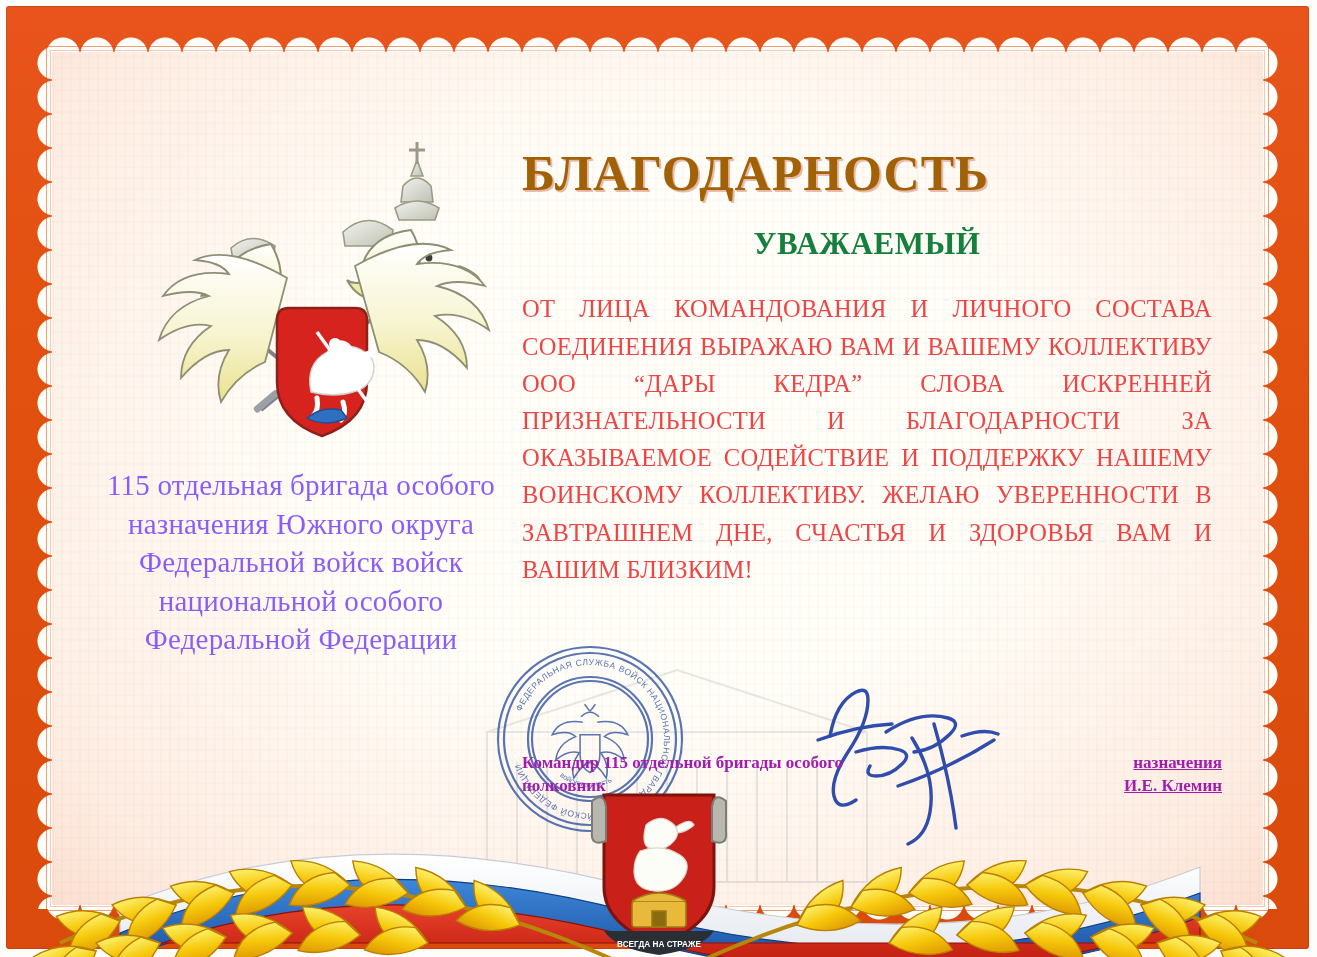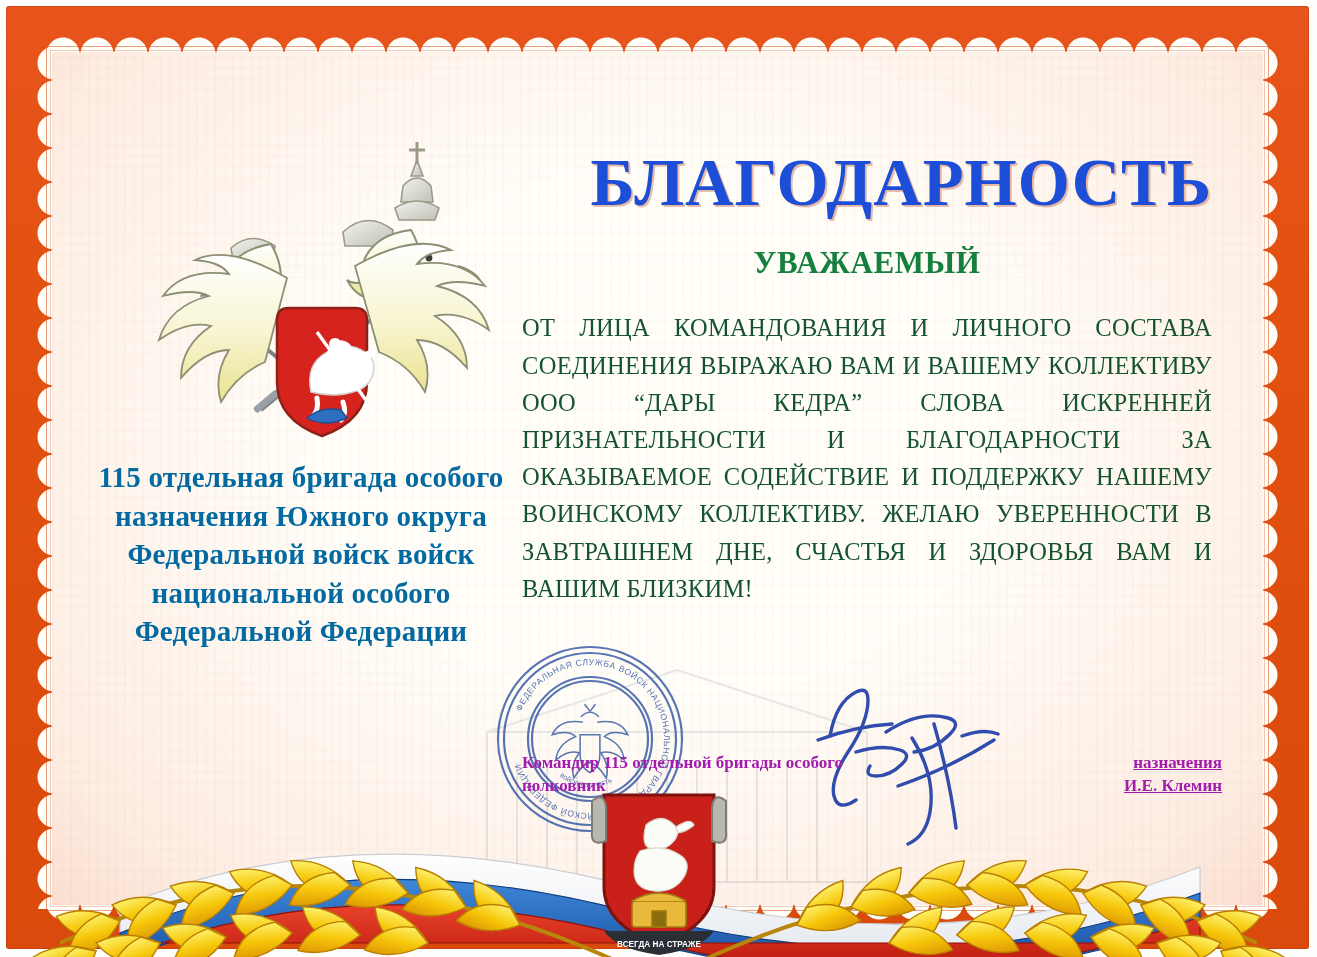--- a/index.html
+++ b/index.html
@@ -111,62 +111,62 @@
     width: 430px;
     text-align: center;
   }
   .emblem {
     width: 380px;
     height: 370px;
     margin: 0 auto;
     display: block;
   }
   .unit-name {
-    margin-top: 8px;
+    margin-top: 16px;
     font-family: "Liberation Serif", serif;
     font-size: 29px;
     line-height: 1.33;
-    color: #0369a1;
-    font-weight: 700;
+    color: #8b5cf6;
+    font-weight: 400;
     letter-spacing: .2px;
     text-shadow: 0 1px 0 rgba(255,255,255,.6);
   }
 
   
   .right-col {
     position: absolute;
     left: 470px;
     top: 92px;
     width: 690px;
   }
   .title {
     font-family: "Liberation Serif", serif;
     font-weight: 700;
-    font-size: 67px;
+    font-size: 50px;
     letter-spacing: 1px;
-    color: #1d4ed8;
-    text-align: right;
+    color: #a16207;
+    text-align: left;
     margin: 0 0 22px 0;
     text-shadow:
       1px 1px 0 #f0b49a,
       2px 2px 0 rgba(120,20,5,.25);
   }
   .salutation {
     text-align: center;
     color: #15803d;
     font-weight: 700;
     font-size: 31px;
     line-height: 1.30;
     letter-spacing: .6px;
     margin-bottom: 26px;
   }
   .salutation div { margin: 2px 0; }
 
   .body-text {
-    color: #14532d;
+    color: #ef4444;
     font-size: 24.5px;
     line-height: 1.52;
     text-align: justify;
     text-justify: inter-word;
     letter-spacing: .3px;
   }
   .body-text p { margin: 0; }
   .body-text .lead { text-indent: 0; }
 
   

